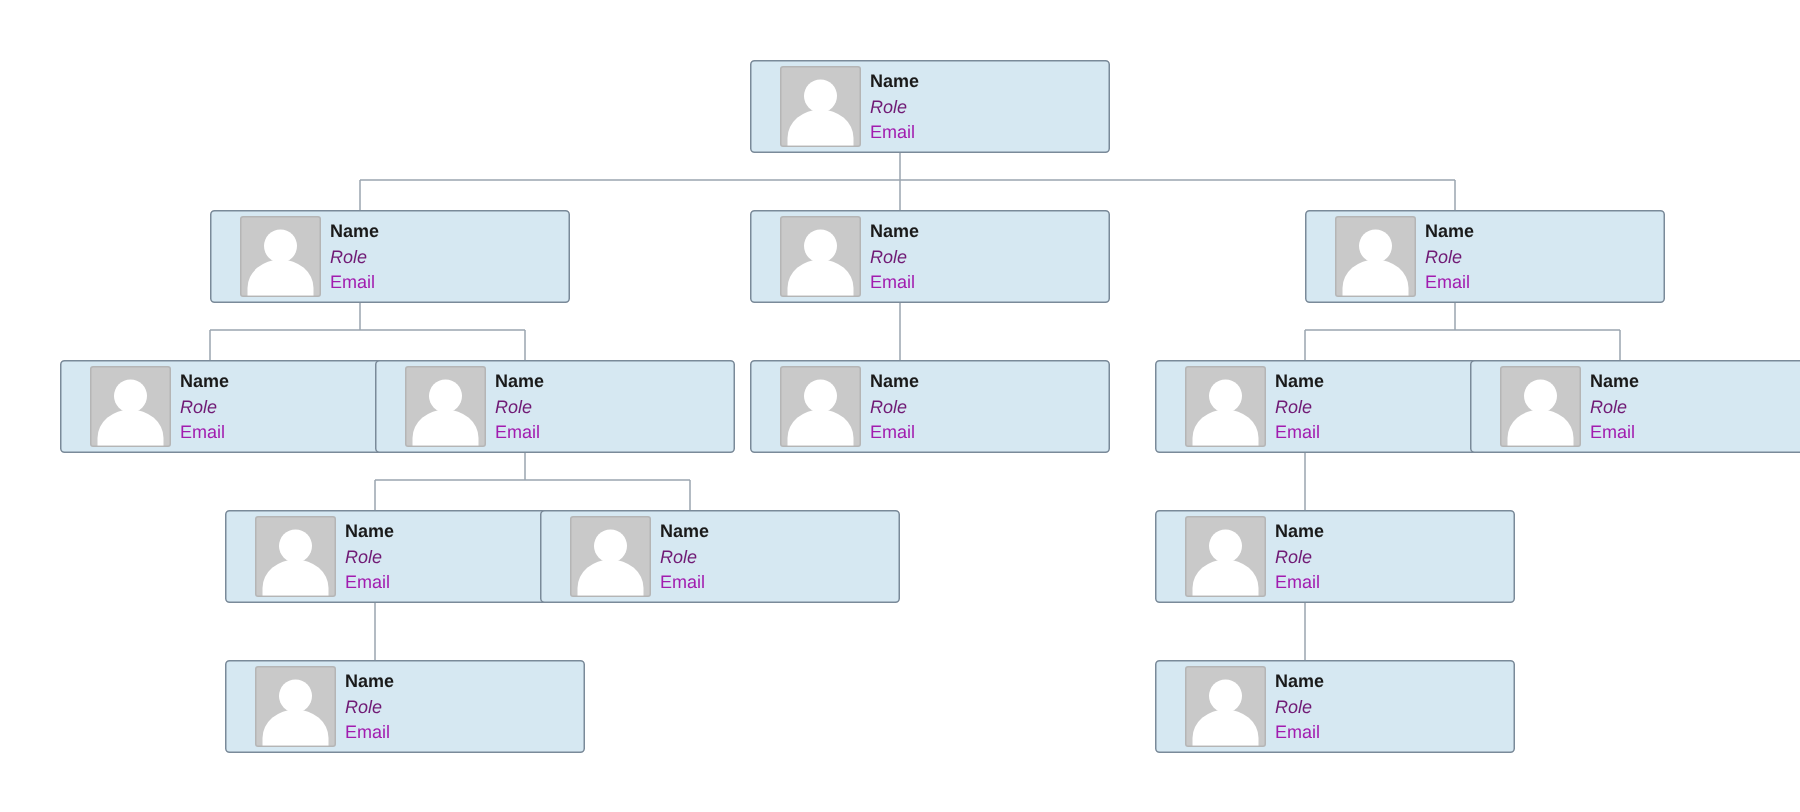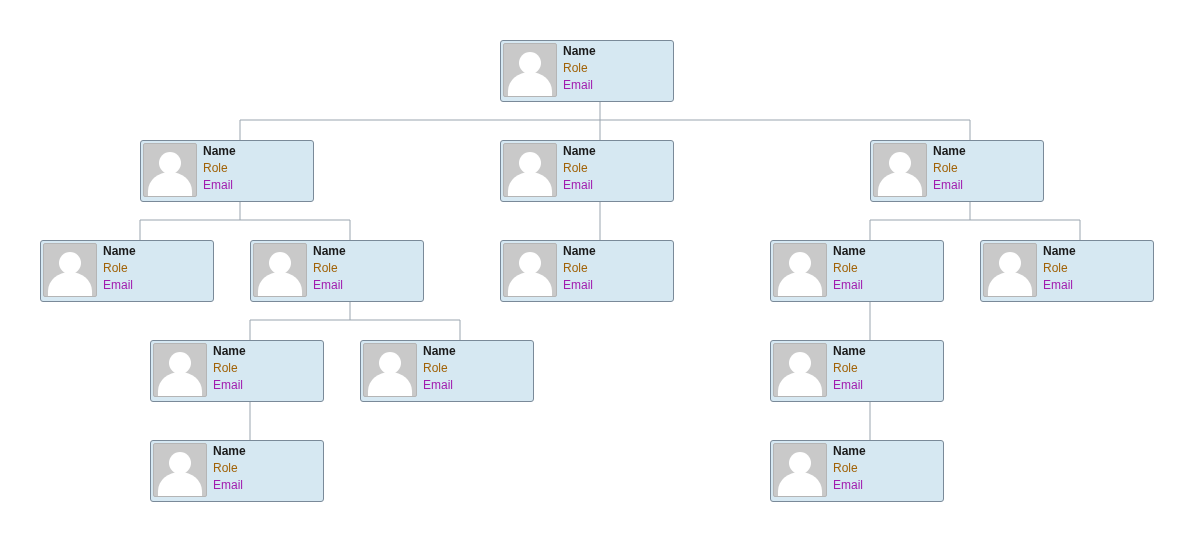--- a/index.html
+++ b/index.html
@@ -7,29 +7,29 @@
     padding: 0;
     width: 1200px;
     height: 541px;
     background: #ffffff;
     font-family: Arial, Helvetica, sans-serif;
     position: relative;
     overflow: hidden;
   }
   .node {
     position: absolute;
-    width: 174px;
+    width: 240px;
     height: 62px;
     background: #d6e8f2;
     border: 1px solid #7a8a99;
     border-radius: 3px;
     box-sizing: border-box;
     display: flex;
-    align-items: flex-start;
-    padding: 2px;
+    align-items: center;
+    padding: 19px;
   }
   .avatar {
     width: 54px;
     height: 54px;
     background: #c9c9c9;
     border: 1px solid #b5b5b5;
     border-radius: 2px;
     box-sizing: border-box;
     flex-shrink: 0;
     position: relative;
@@ -58,21 +58,21 @@
   .info {
     margin-left: 6px;
     display: flex;
     flex-direction: column;
     justify-content: center;
     font-size: 12px;
     line-height: 17px;
     color: #1a1a1a;
   }
   .nm { font-weight: bold; }
-  .rl { color: #a16207; }
+  .rl { font-style: italic; color: #701a75; }
   .em { color: #a21caf; }
   svg.connectors {
     position: absolute;
     left: 0; top: 0;
     width: 1200px;
     height: 541px;
     pointer-events: none;
   }
   svg.connectors line {
     stroke: #9aa5af;

